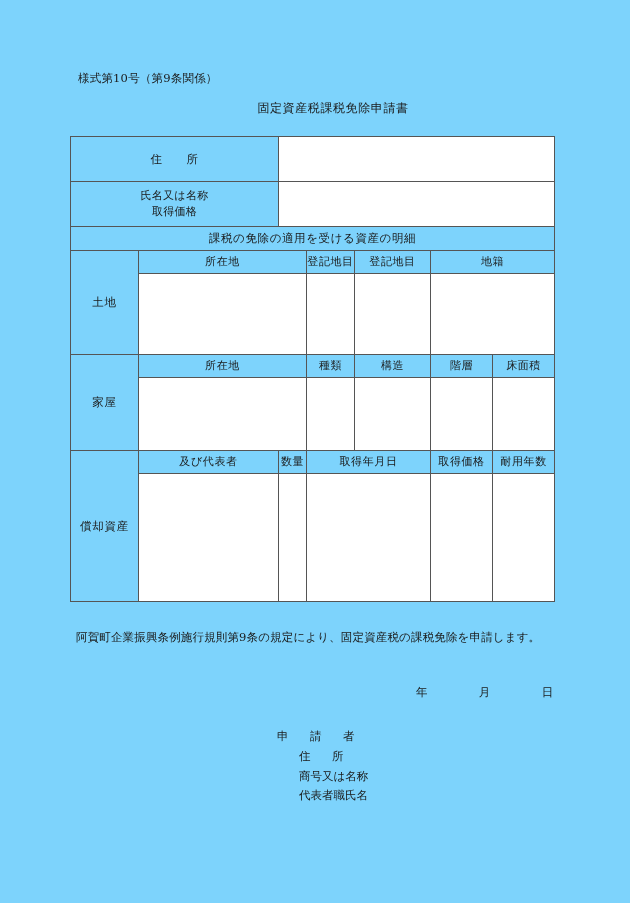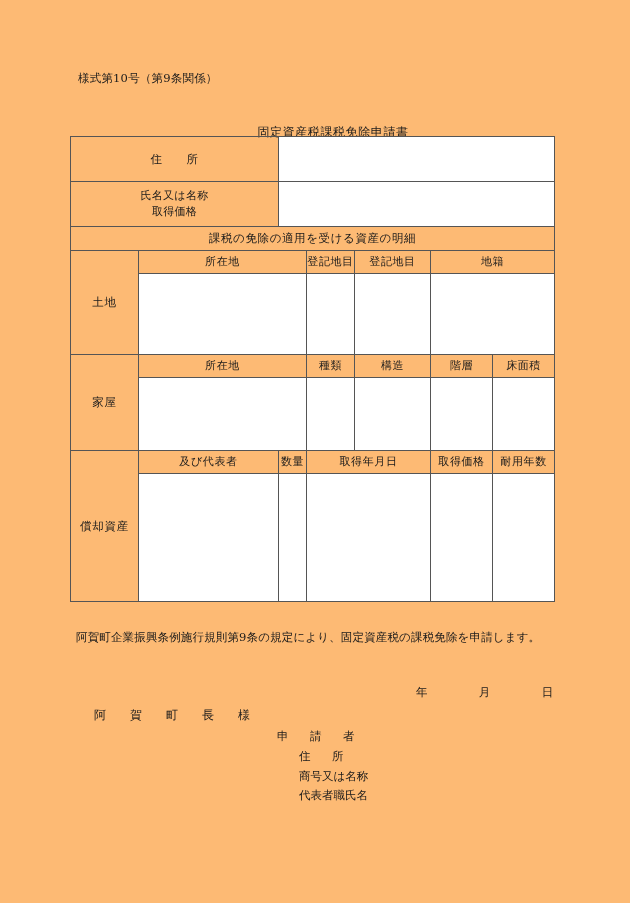--- a/index.html
+++ b/index.html
@@ -12,42 +12,41 @@
     height: 903px;
     position: relative;
     font-family: "DejaVu Serif", "Liberation Serif", serif;
     color: #1a1a1a;
     -webkit-font-smoothing: antialiased;
   }
 
   .page {
     position: absolute;
     inset: 0;
-    background: #fdba74;
+    background: #7dd3fc;
   }
 
   
   .form-no {
     position: absolute;
     left: 78px;
     top: 71px;
     font-size: 11.5px;
     letter-spacing: 0.2px;
     white-space: nowrap;
   }
   .doc-title {
     position: absolute;
     left: 0;
     right: 0;
     top: 100px;
     text-align: center;
     font-size: 12px;
     letter-spacing: 0.6px;
     padding-left: 36px;
-    margin-top: 24px;
   }
 
   
   .form-table {
     position: absolute;
     left: 70px;
     top: 136px;
     width: 484px;
     border-collapse: collapse;
     table-layout: fixed;
@@ -242,21 +241,20 @@
   <div class="statement">阿賀町企業振興条例施行規則第9条の規定により、固定資産税の課税免除を申請します。</div>
 
   <div class="date-line">
     <span class="seg">年</span>
     <span class="gap-y"></span>
     <span class="seg">月</span>
     <span class="gap-m"></span>
     <span class="seg">日</span>
   </div>
 
-  <div class="recipient">阿　賀　町　長　様</div>
 
   <div class="applicant">
     <div class="ap-title">申　請　者</div>
     <div class="ap-row sp">住　所</div>
     <div class="ap-row">商号又は名称</div>
     <div class="ap-row">代表者職氏名</div>
   </div>
 
 </div>
 

